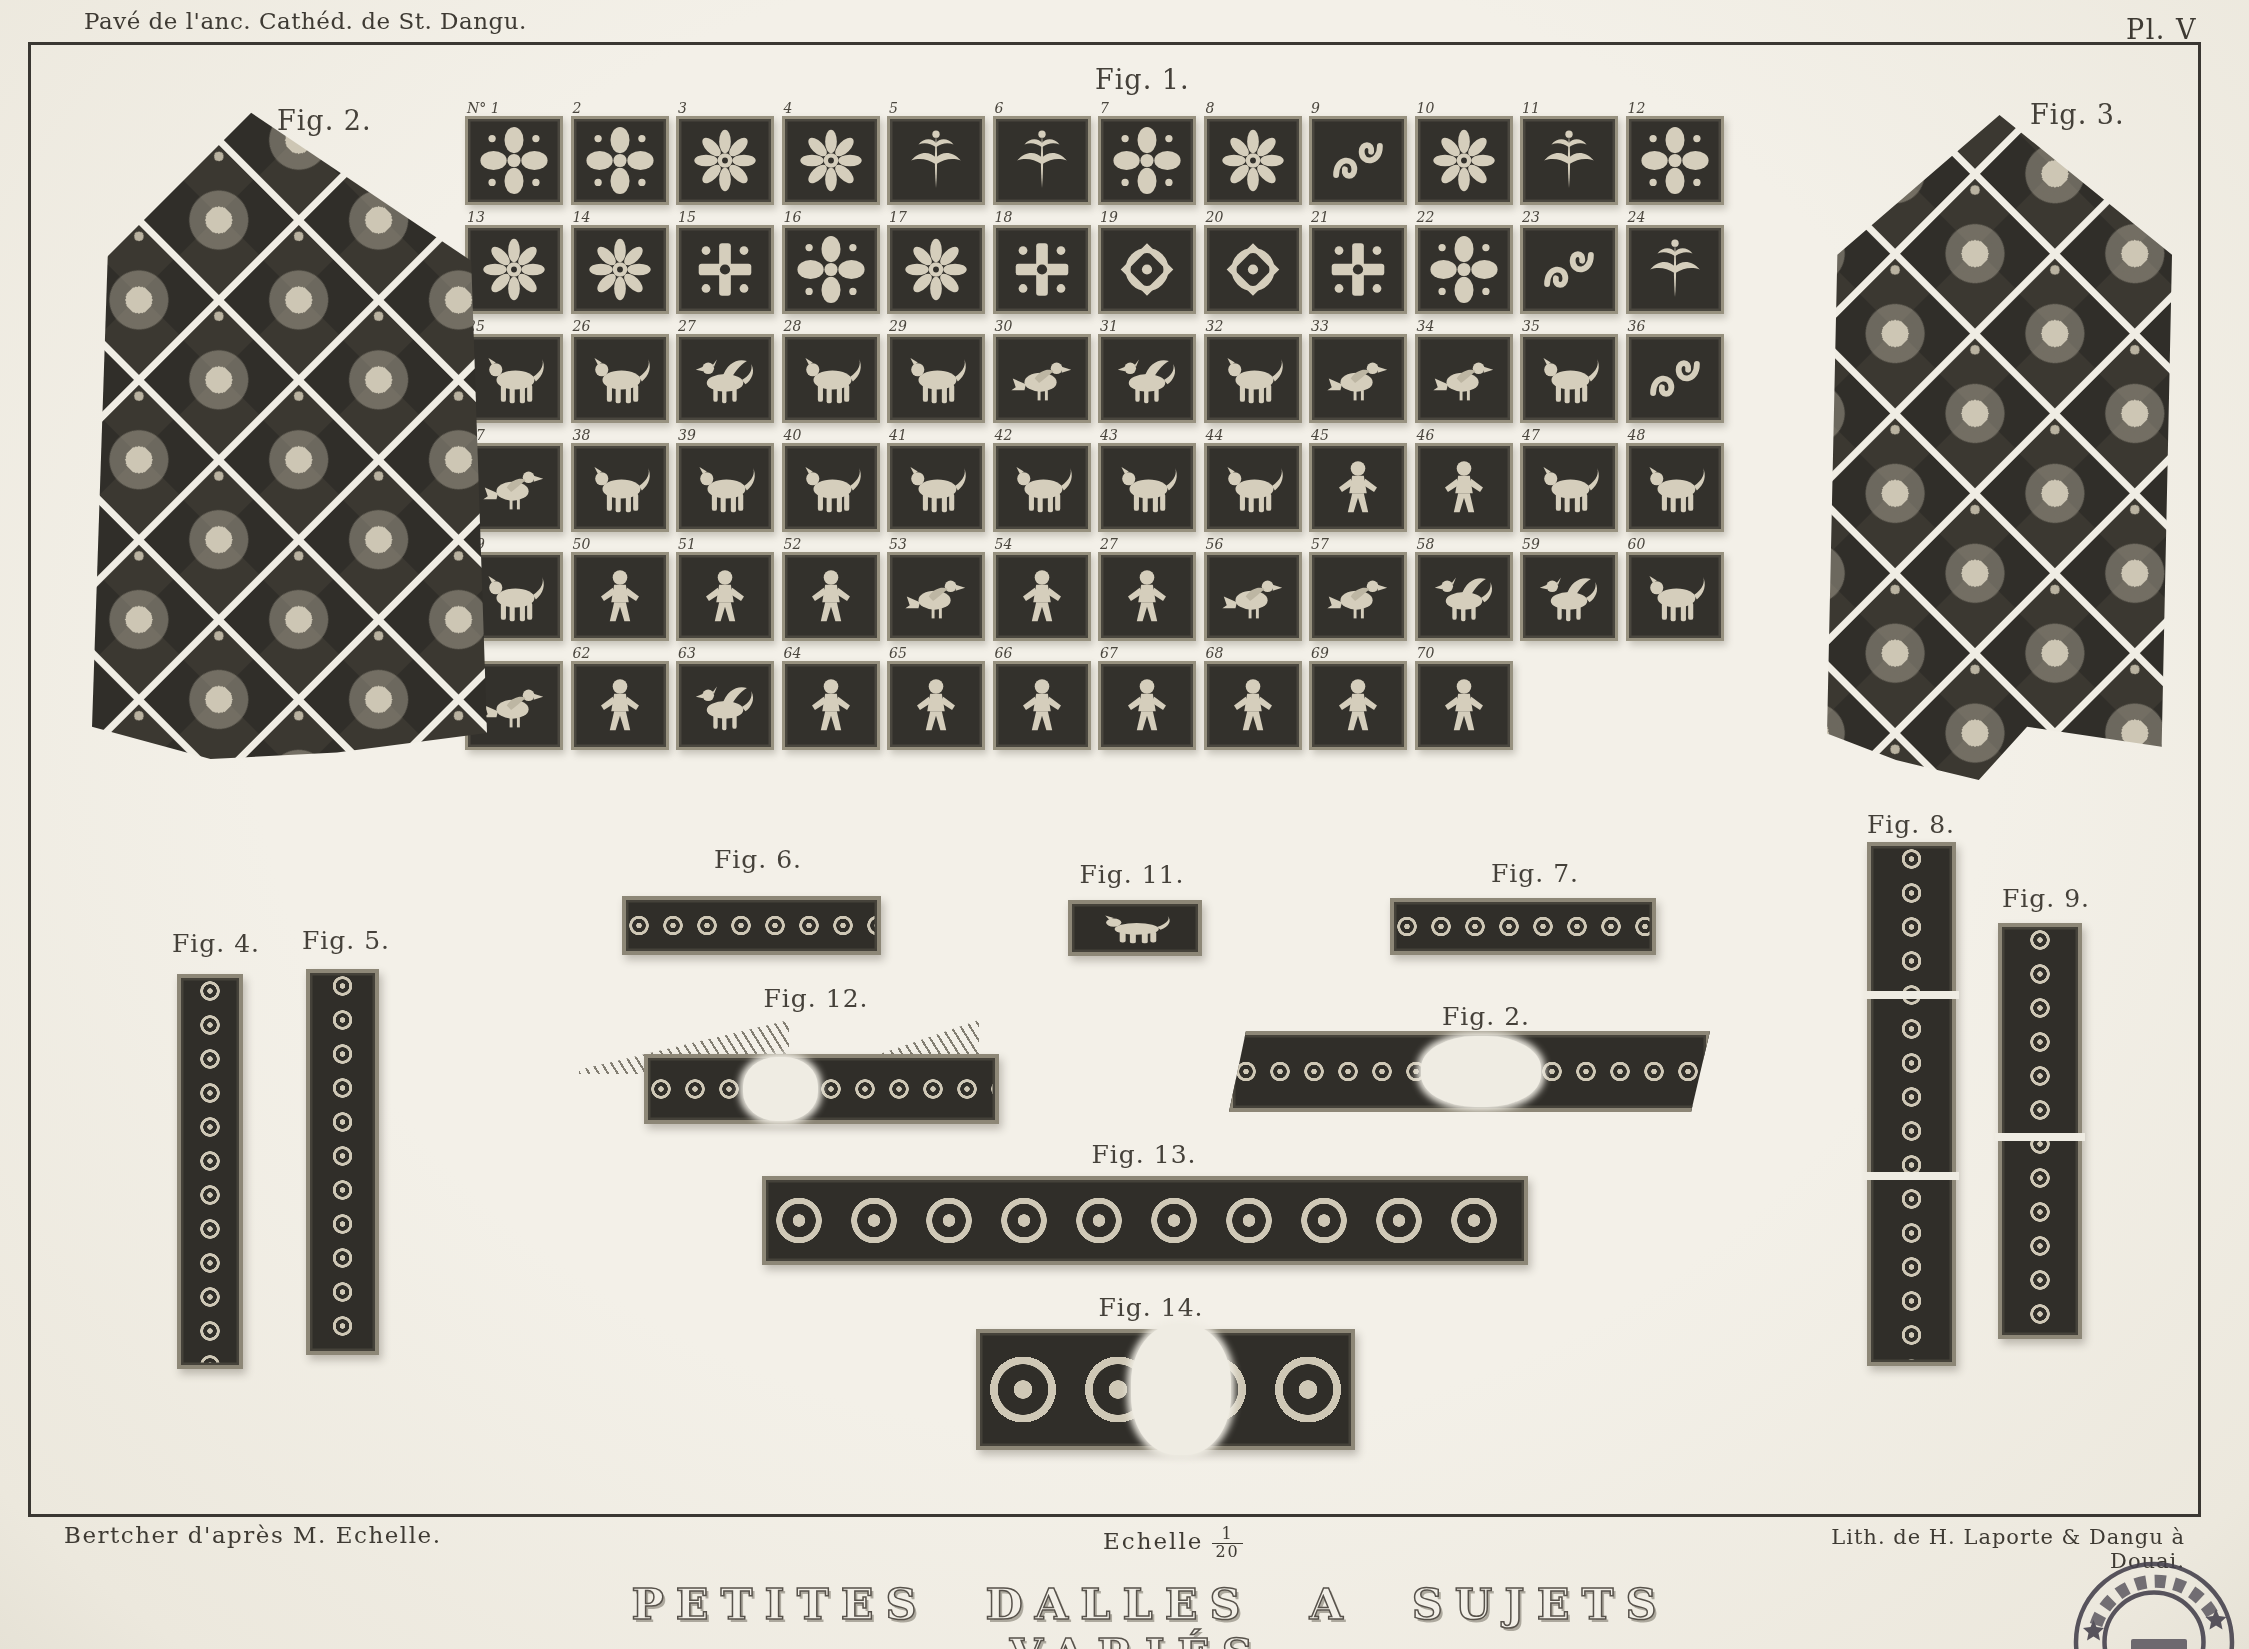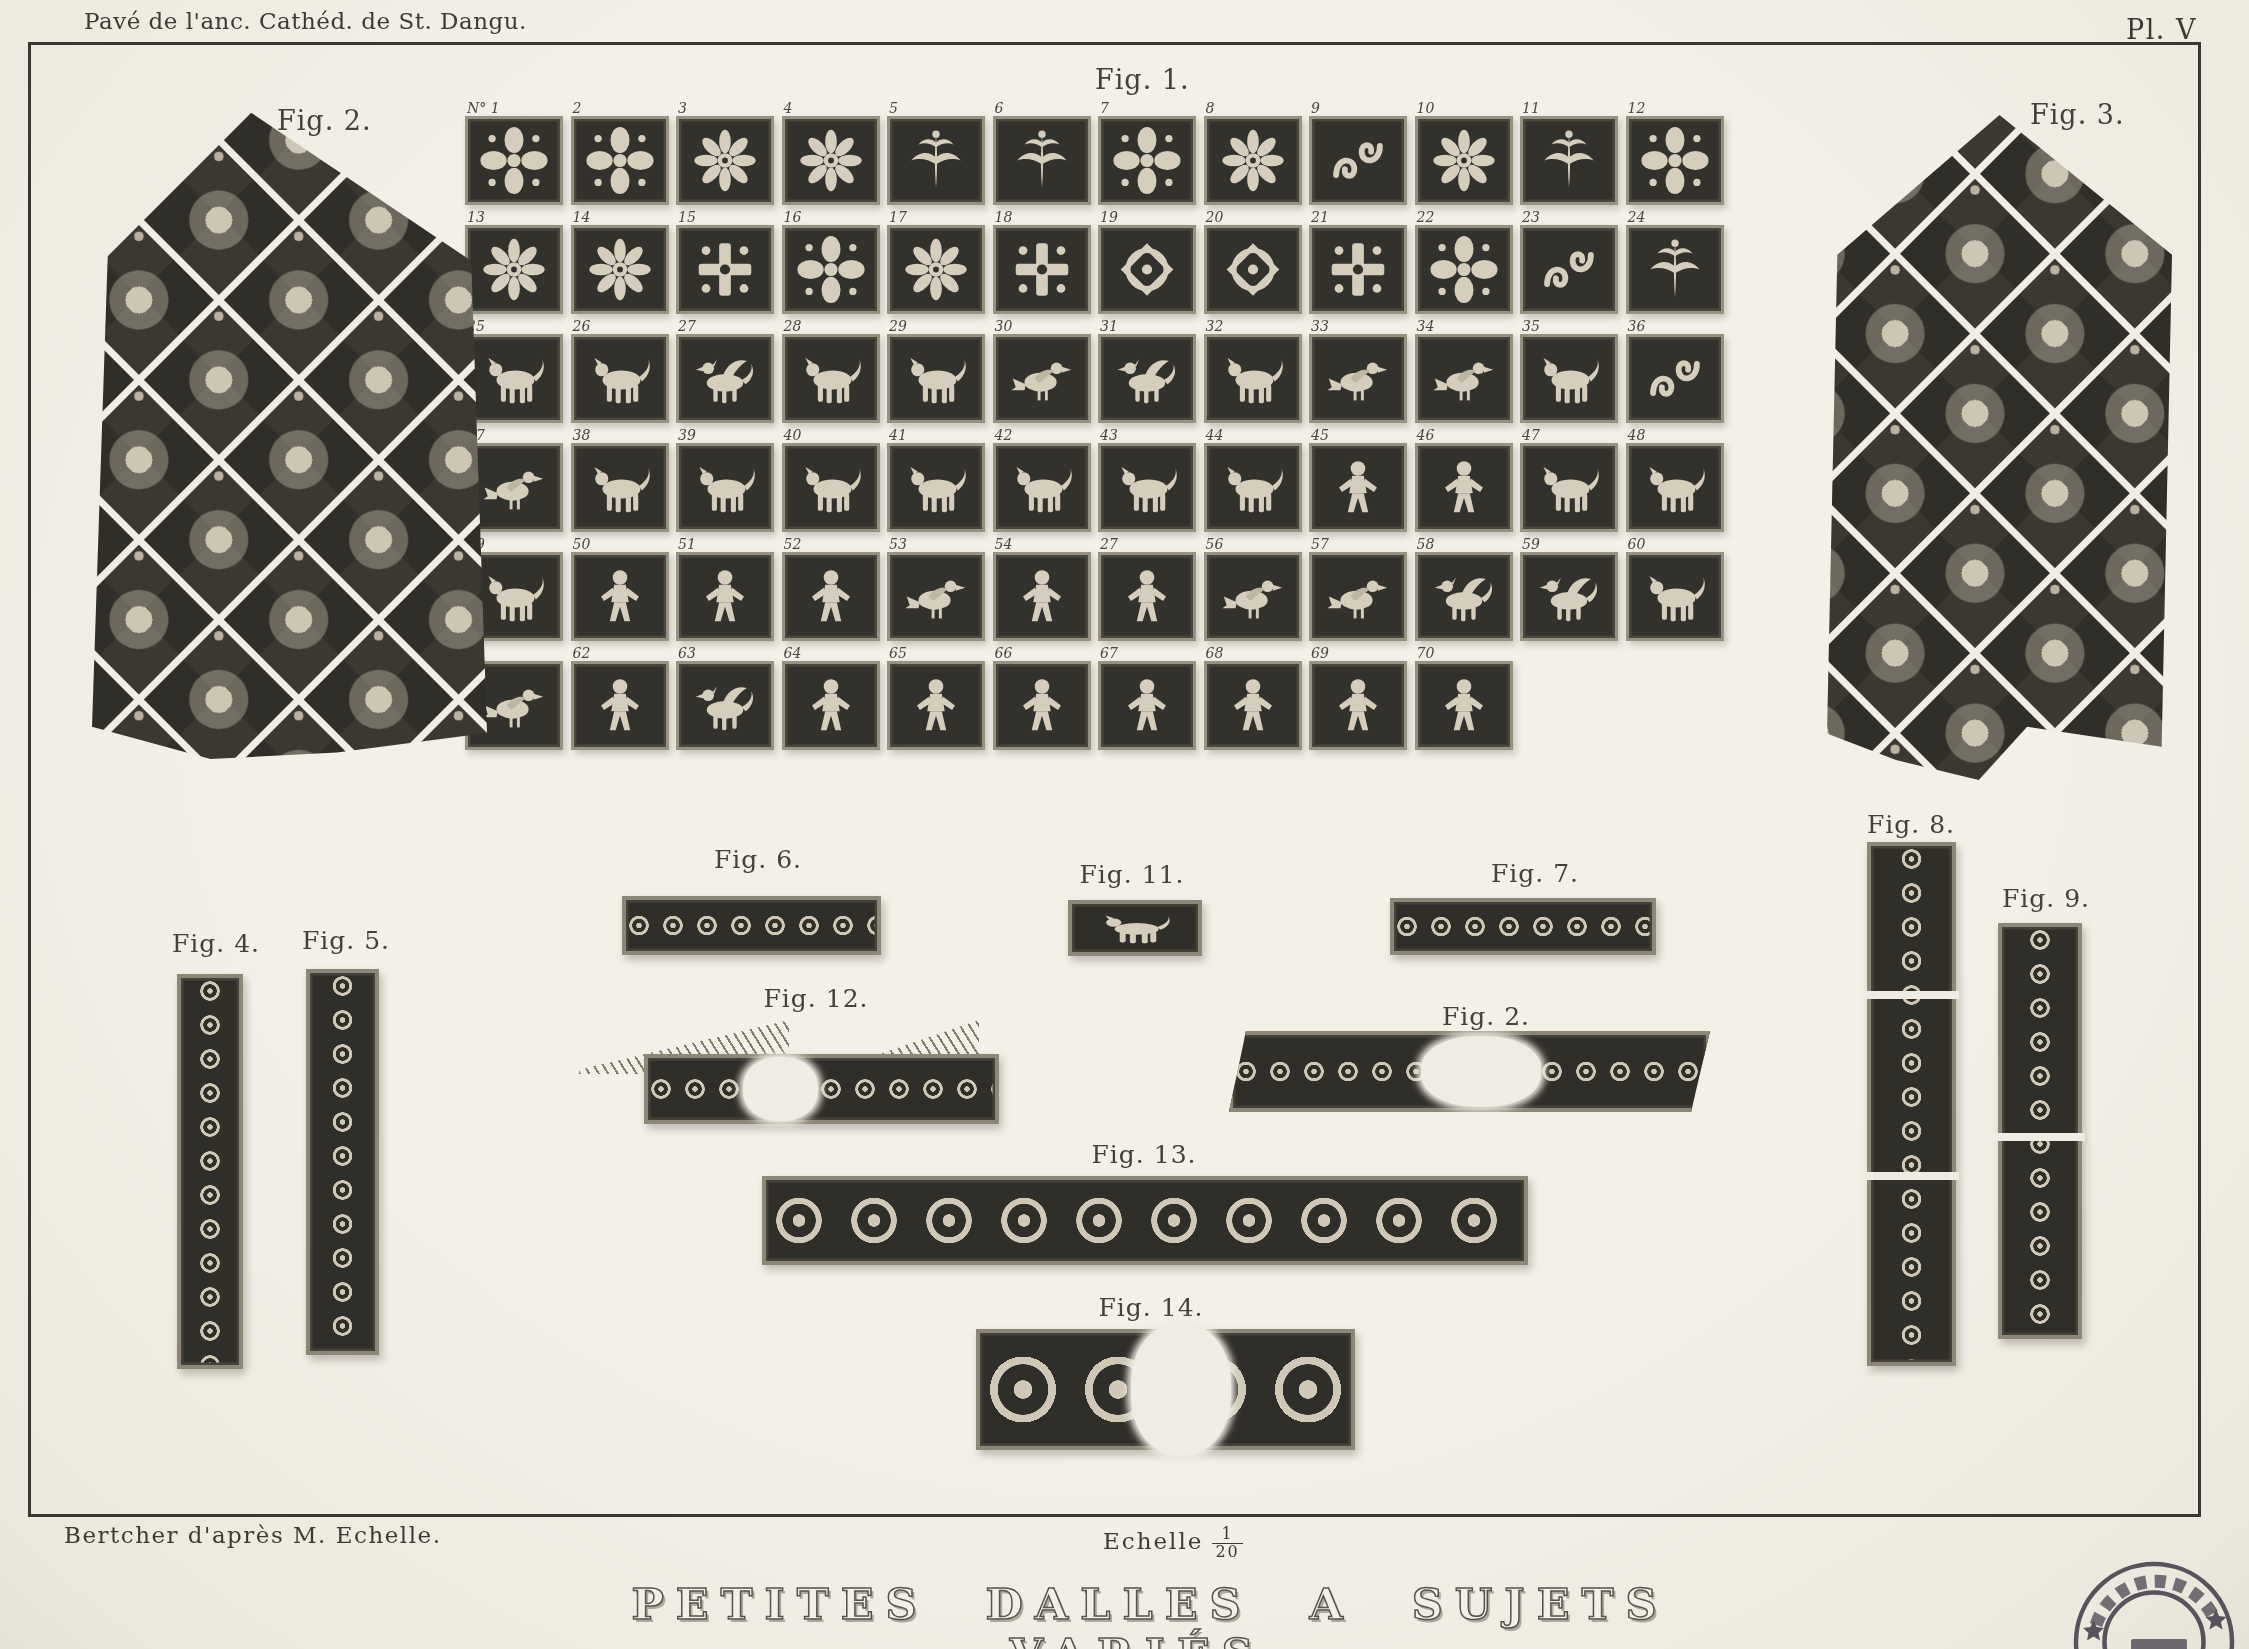--- a/index.html
+++ b/index.html
@@ -865,20 +865,21 @@
 
   <div class="figlabel" style="left:1151px;top:1293px;">Fig. 14.</div>
   <div class="band huge" style="left:976px;top:1329px;width:379px;height:121px;">
     <div class="damage" style="left:41%;top:-4%;width:100px;height:108%;"></div>
   </div>
 
   <div class="credit-left">Bertcher d'après M. Echelle.</div>
   <div class="scale">
     <span>Echelle</span><span class="frac"><span class="fnum">1</span><span class="fden">20</span></span>
   </div>
+  <div class="credit-right">Lith. de H. Laporte &amp; Dangu à Douai.</div>
   <div class="main-title">PETITES DALLES A SUJETS VARIÉS.</div>
 
   <svg class="stamp" viewBox="0 0 340 190">
     <g fill="none" stroke="#433f4b" stroke-width="9">
       <circle cx="168" cy="174" r="156"></circle>
       <circle cx="168" cy="174" r="99"></circle>
     </g>
     <path d="M52 140 A127 127 0 0 1 286 122" fill="none" stroke="#3f3b47" stroke-width="26" stroke-dasharray="22 17" opacity="0.8"></path>
     <path d="M47 130 l6 14 15 2 -11 10 3 15 -13 -8 -13 8 3 -15 -11 -10 15 -2Z" fill="#433f4b"></path>
     <path d="M292 108 l6 14 15 2 -11 10 3 15 -13 -8 -13 8 3 -15 -11 -10 15 -2Z" fill="#433f4b"></path>

